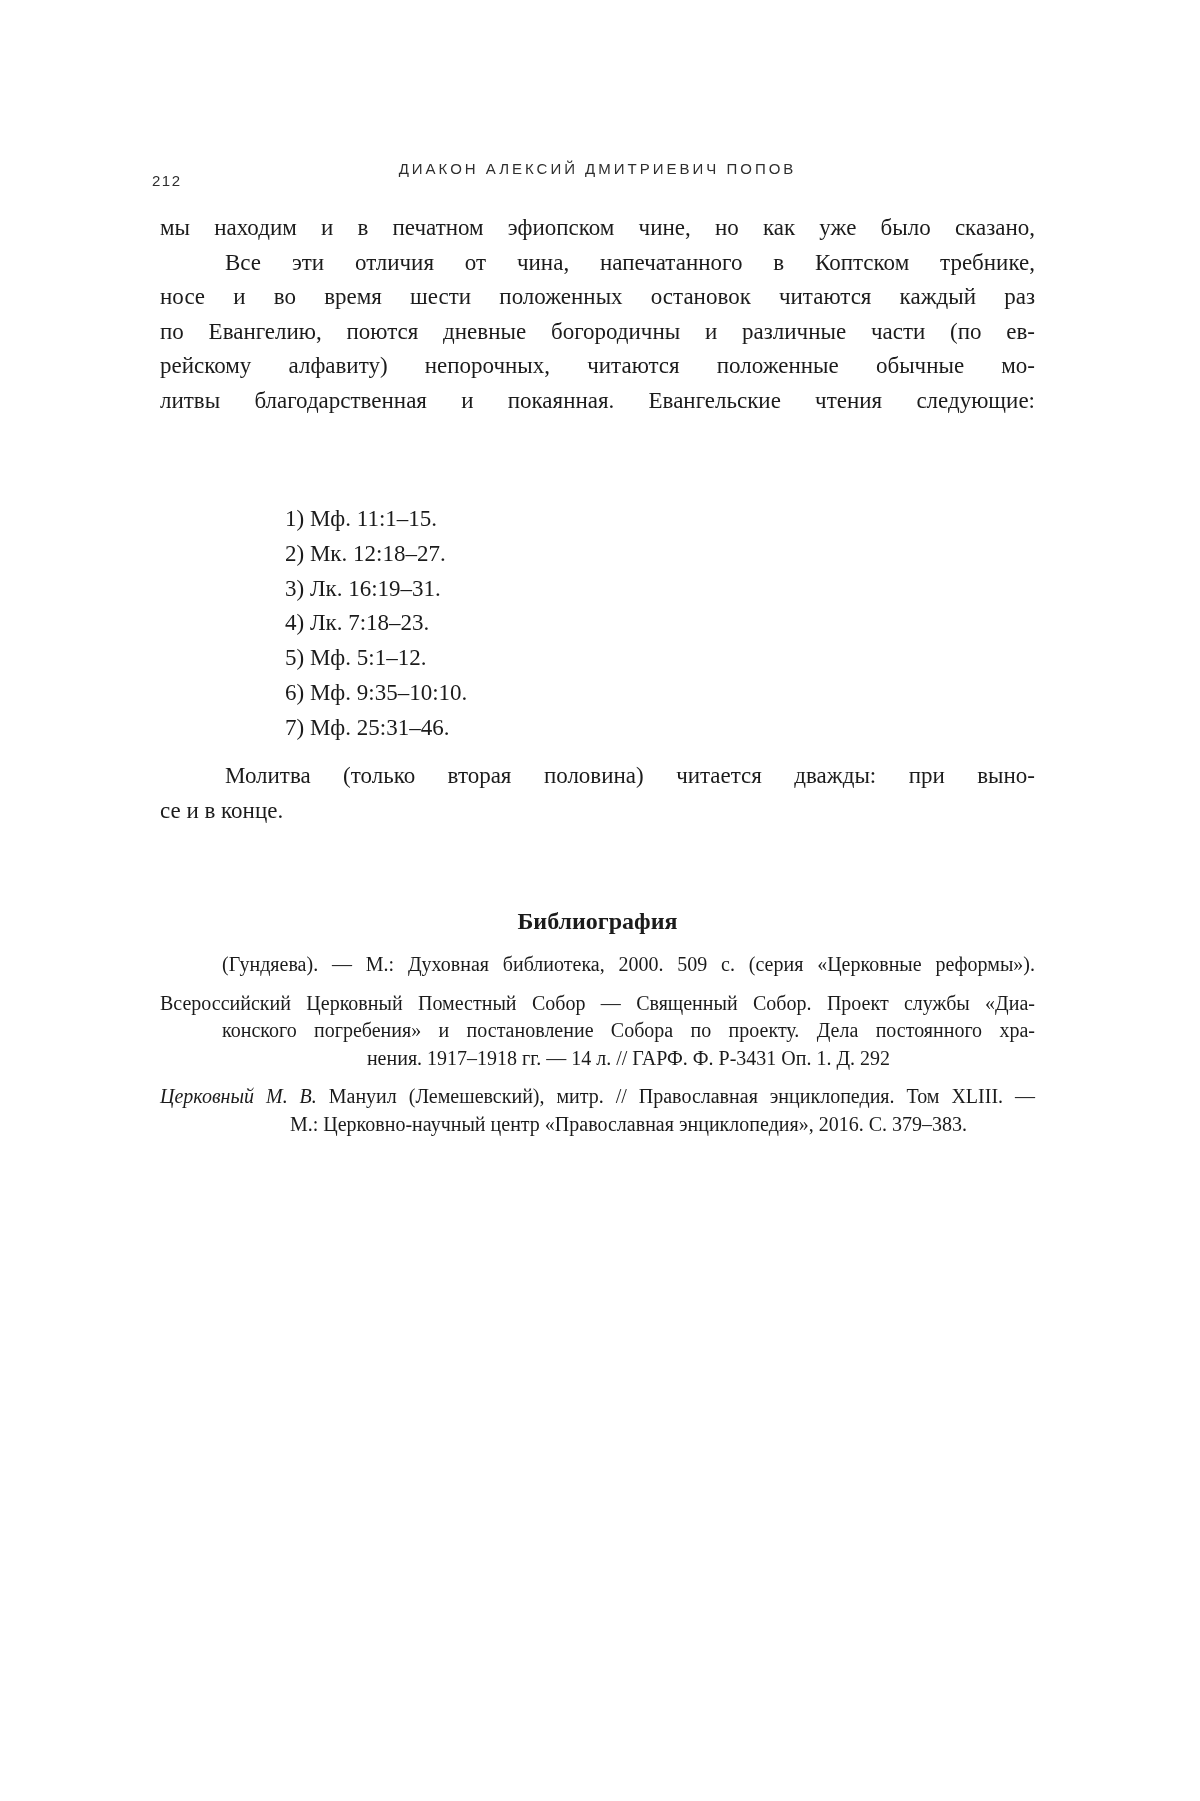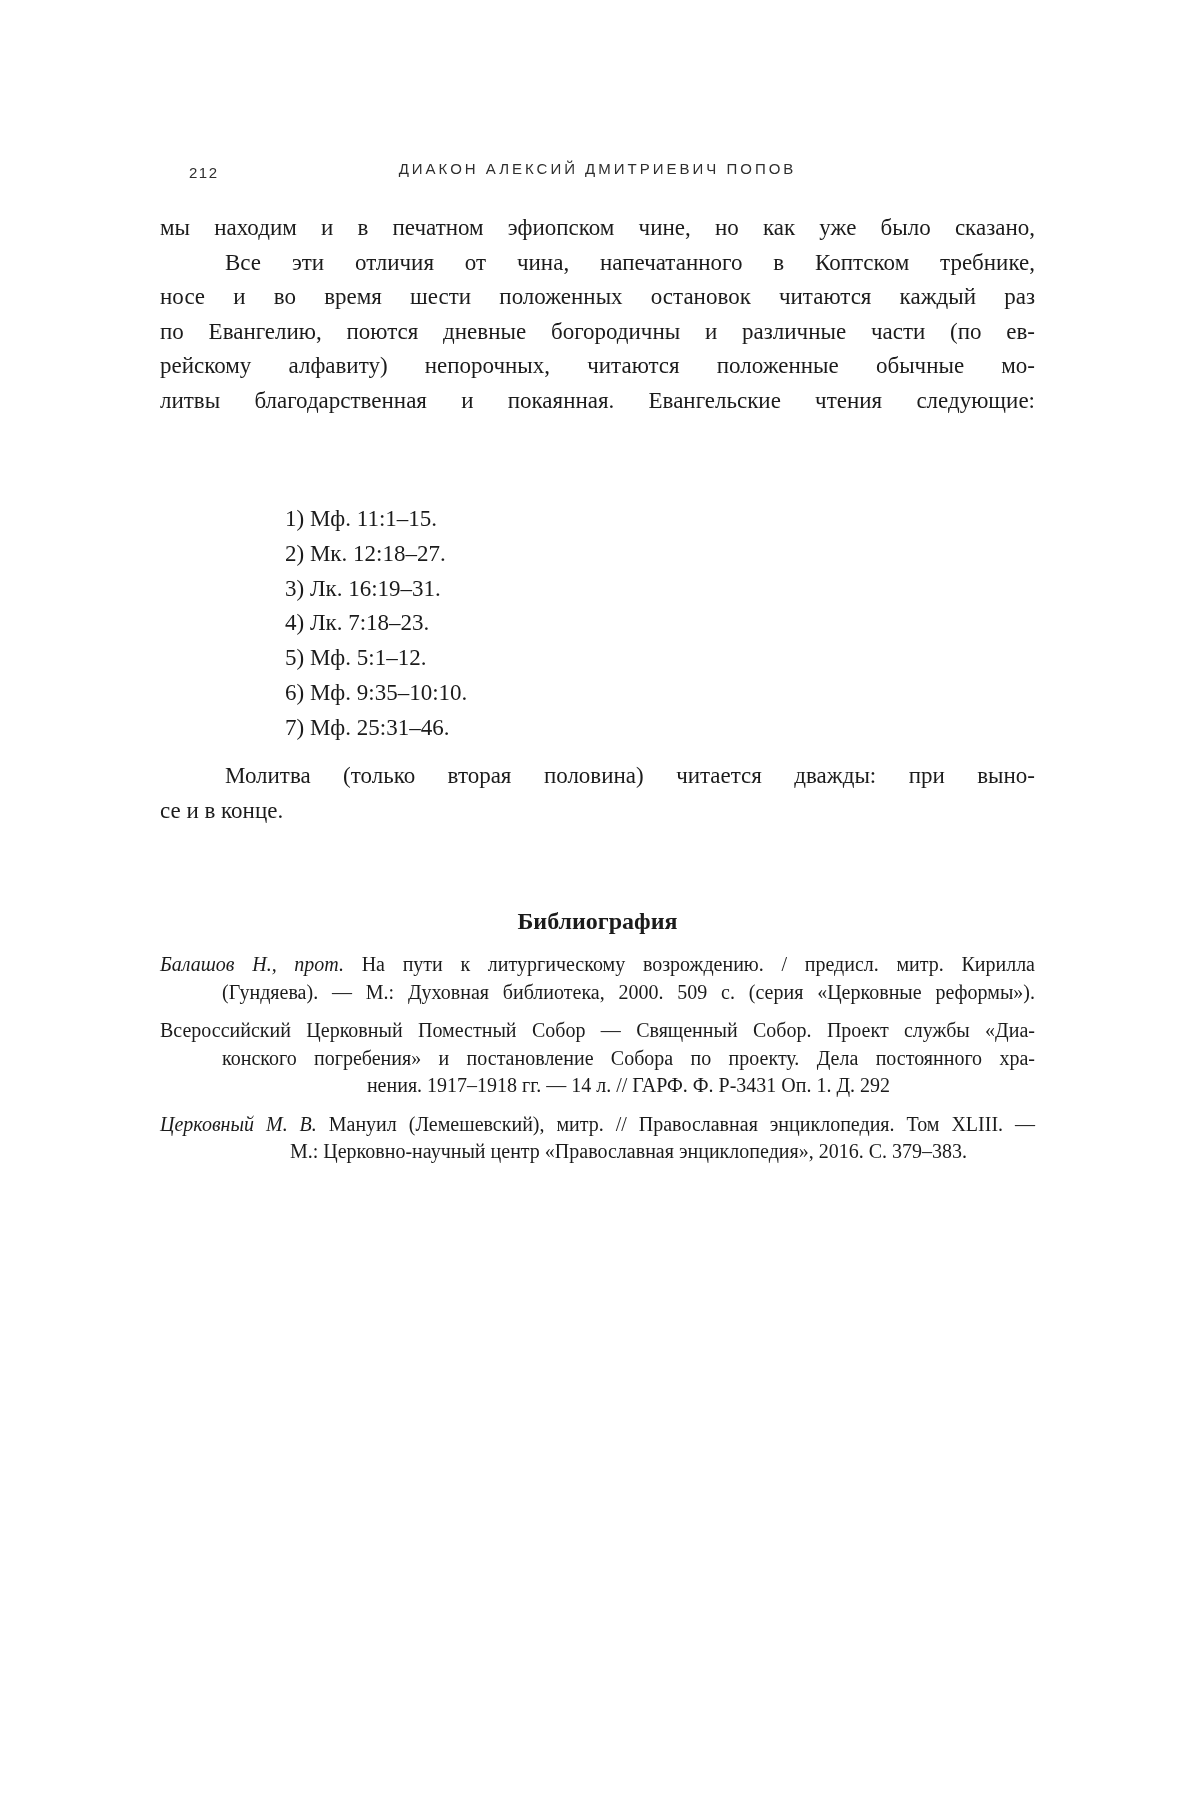--- a/index.html
+++ b/index.html
@@ -19,23 +19,22 @@
     top: 160px;
     width: 875px;
     font-family: "Liberation Sans", sans-serif;
     font-size: 15px;
     line-height: 18px;
     color: #2e2e2e;
   }
   .pagenum {
     position: absolute;
     left: -8px;
-    top: 4px;
+    top: 12px;
     letter-spacing: 1.5px;
-    margin-left: 37px;
   }
   .head-title {
     text-align: center;
     letter-spacing: 3px;
   }
   
   .para {
     position: absolute;
     left: 160px;
     width: 875px;
@@ -107,23 +106,20 @@
   <section class="para p2">
     <div class="line jl indent">Молитва (только вторая половина) читается дважды: при выно-</div>
     <div class="line">се и в конце.</div>
   </section>
 
   <h2 class="bib-heading">Библиография</h2>
 
   <section class="bib">
 
     <div class="entry">
-      <div class="line jl">
-        <span class="it">Балашов Н., прот.</span><span> На пути к литургическому возрождению. / предисл. митр. Кирилла</span>
-      </div>
       <div class="line jl cont">(Гундяева). — М.: Духовная библиотека, 2000. 509 с. (серия «Церковные реформы»).</div>
     </div>
 
     <div class="entry">
       <div class="line jl">Всероссийский Церковный Поместный Собор — Священный Собор. Проект службы «Диа-</div>
       <div class="line jl cont">конского погребения» и постановление Собора по проекту. Дела постоянного хра-</div>
       <div class="line cont">нения. 1917–1918 гг. — 14 л. // ГАРФ. Ф. Р-3431 Оп. 1. Д. 292</div>
     </div>
 
     <div class="entry">

